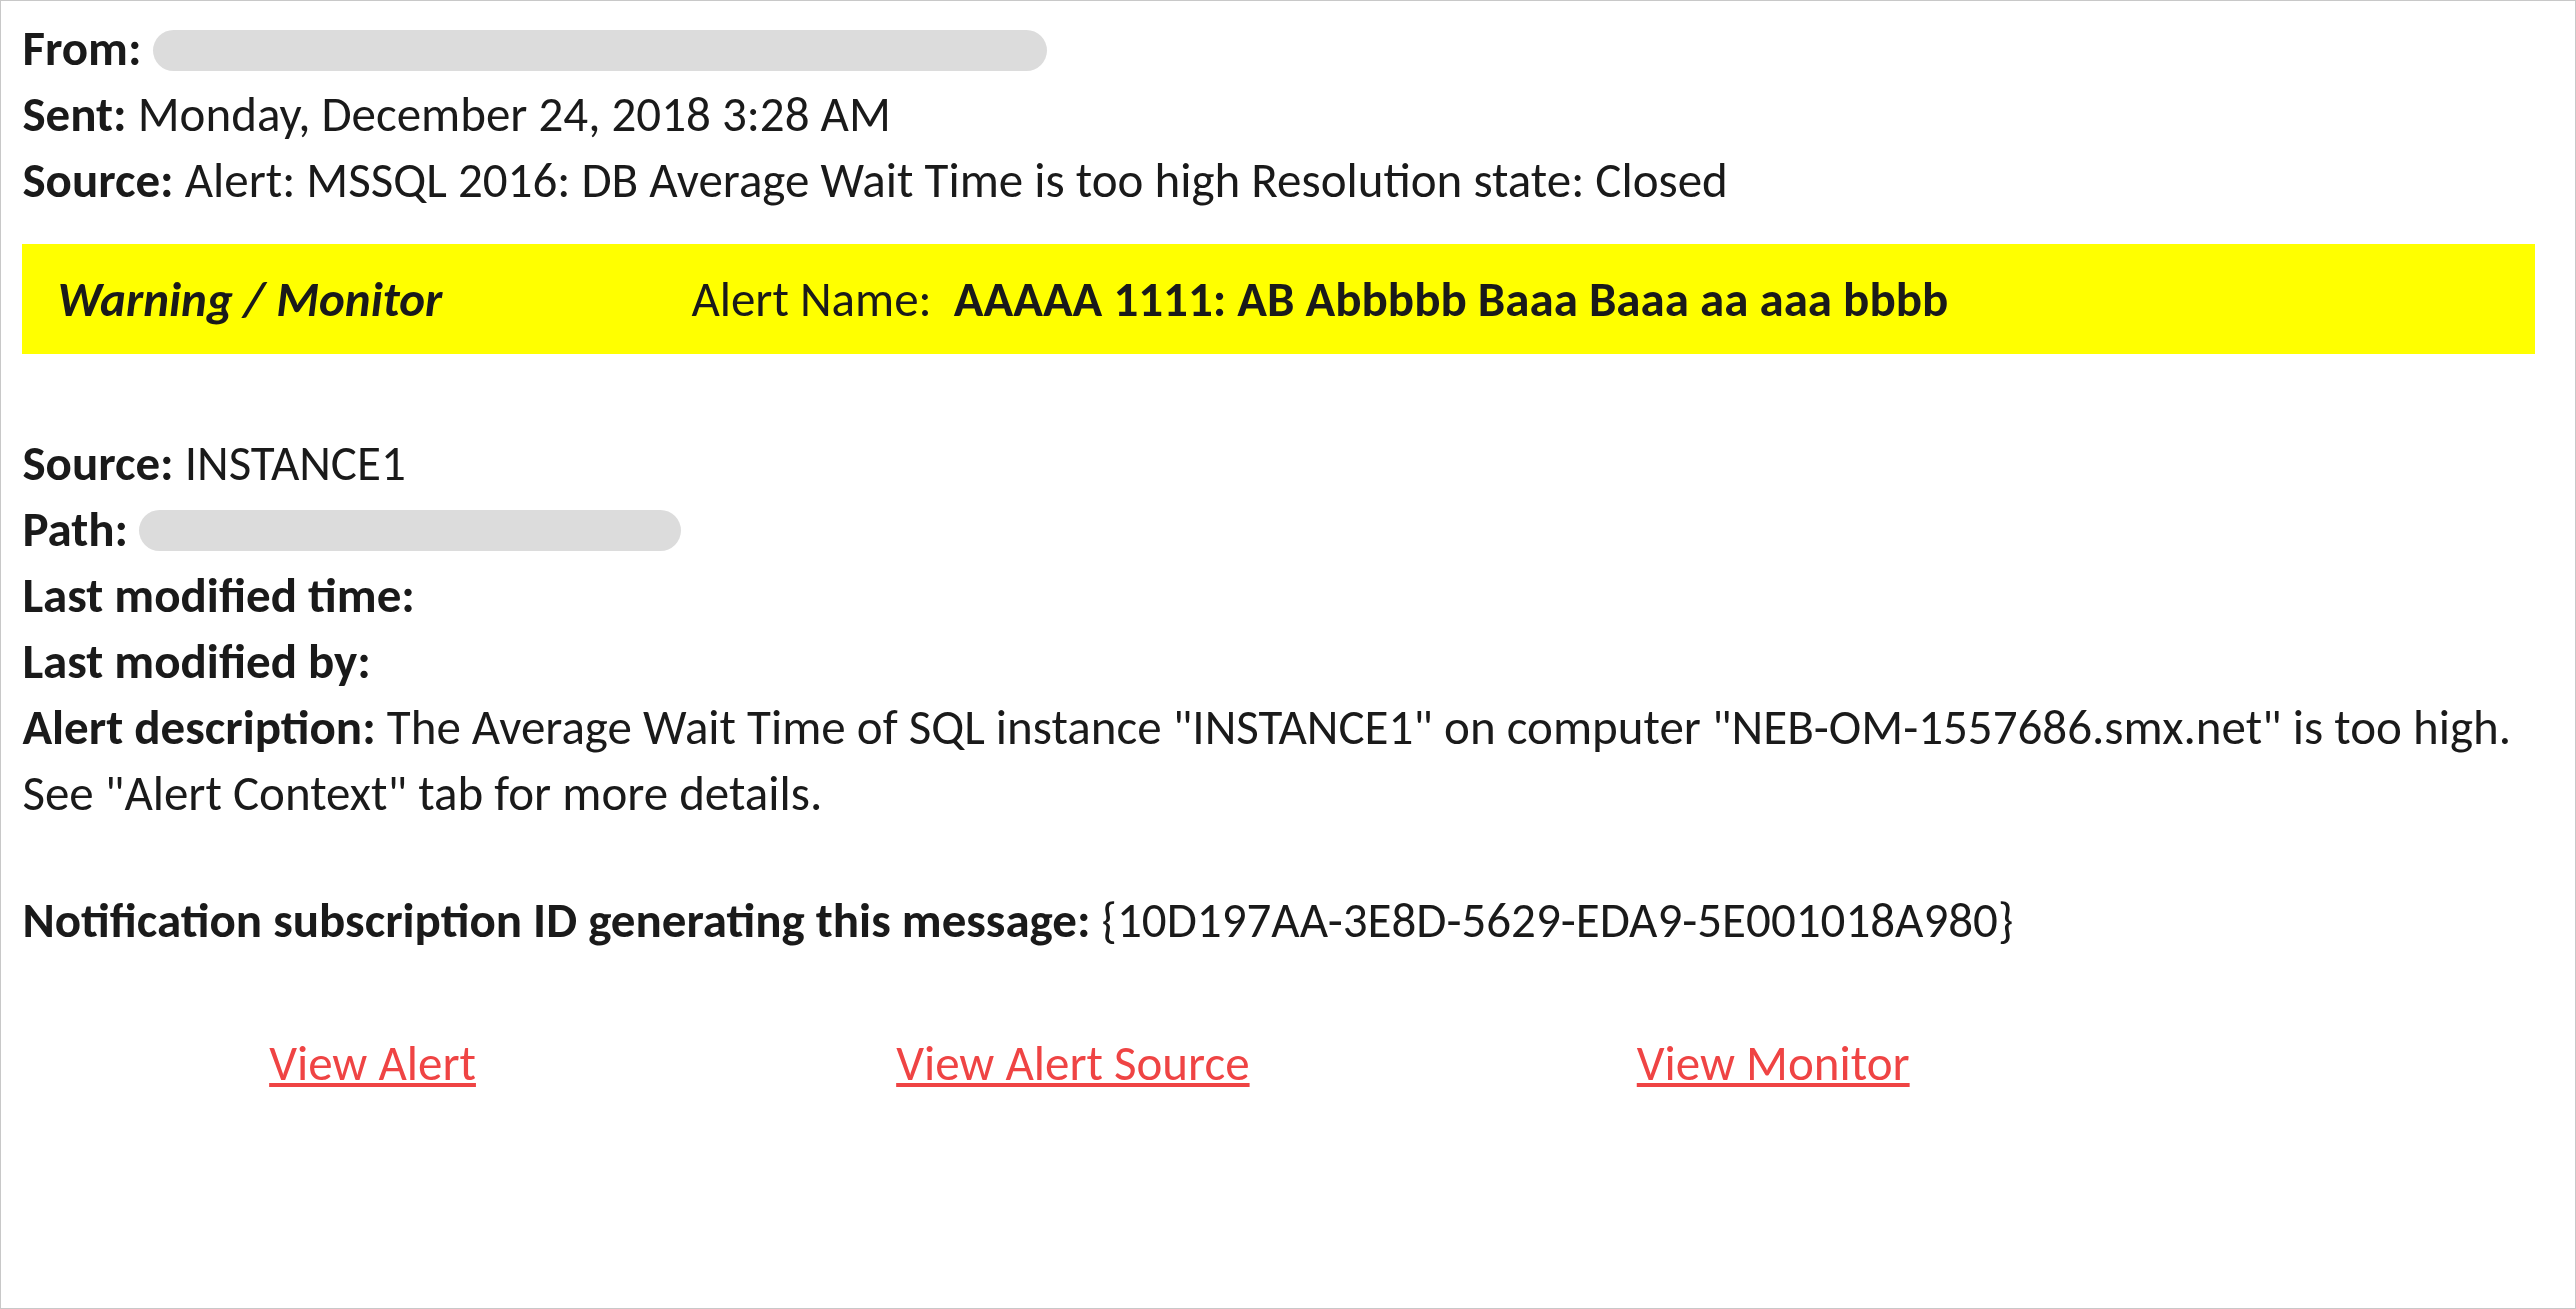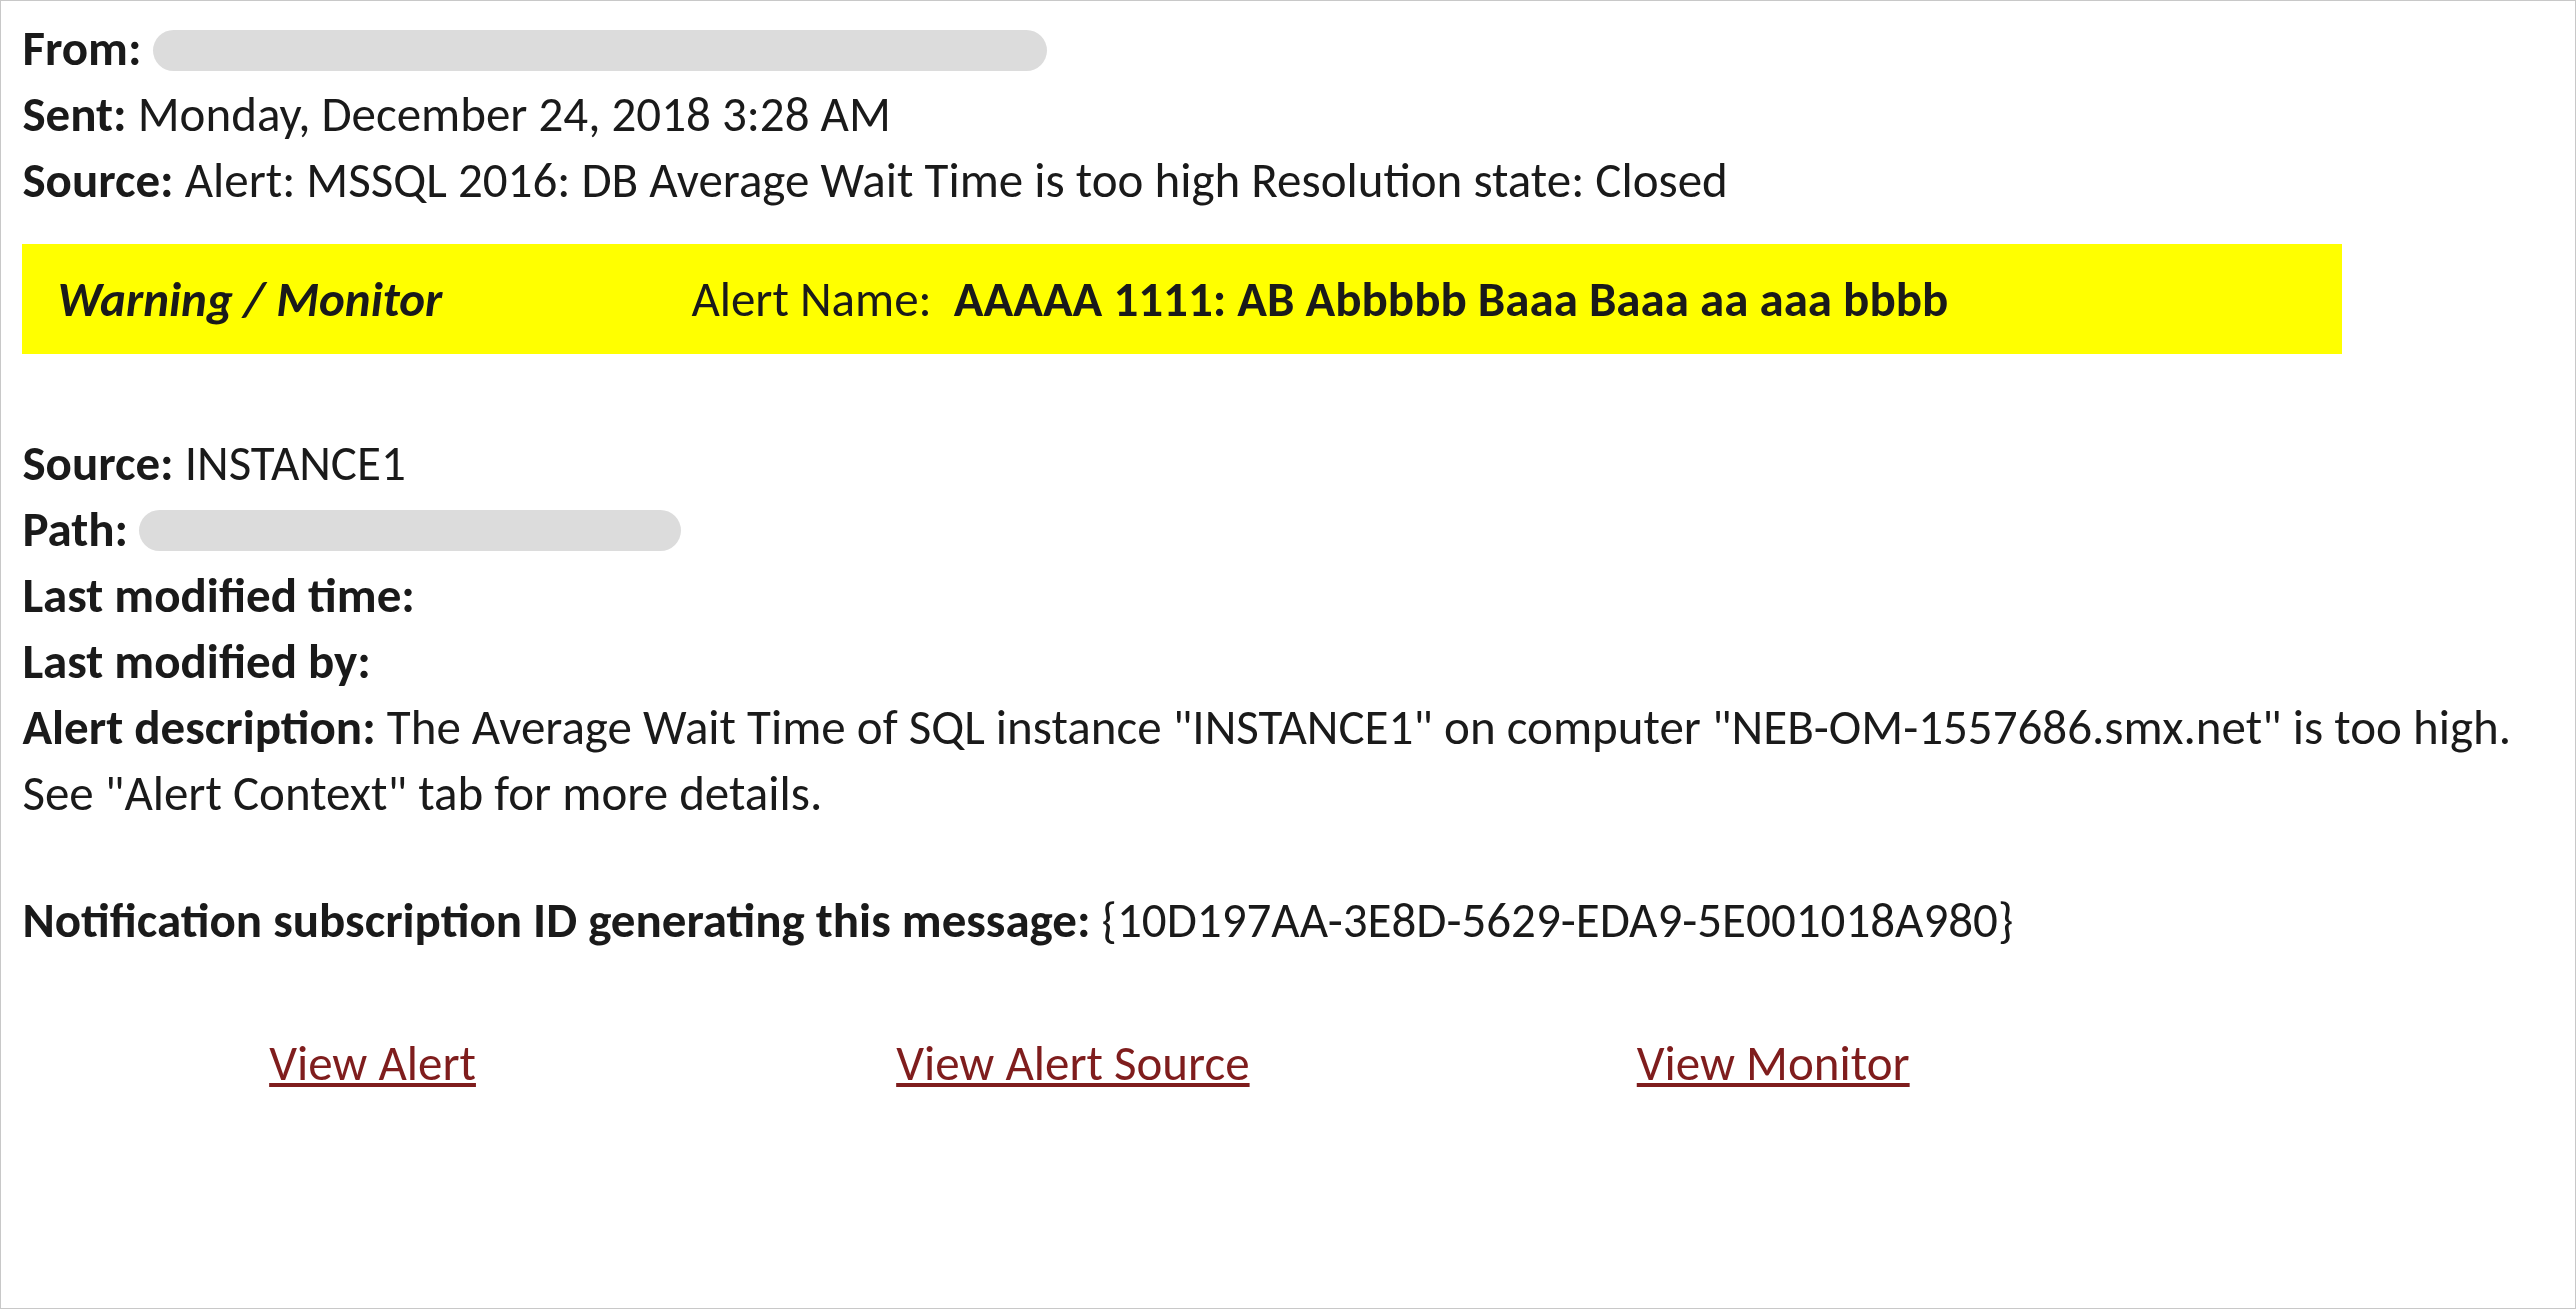--- a/index.html
+++ b/index.html
@@ -33,21 +33,21 @@
     margin-top: -6.1px;
   }
   .pill-from { width: 894px; }
   .pill-to   { width: 252px; }
   .pill-path { width: 542px; }
 
   .banner {
     background: #ffff00;
     margin: 31px 0 76px 0;
     padding: 17px 7.6px 17px 35px;
-    width: 2320px;
+    width: 2513px;
     box-sizing: border-box;
   }
   .banner table {
     border-collapse: collapse;
     width: 100%;
   }
   .banner td {
     padding: 4.6px 0;
     vertical-align: baseline;
   }
@@ -60,21 +60,21 @@
   .links-row {
     margin-top: 76px;
     width: 2101px;
     display: flex;
   }
   .links-row .cell {
     flex: 1;
     text-align: center;
   }
   a.link {
-    color: #7f1d1d;
+    color: #ef4444;
     text-decoration: underline;
     font-size: 49px;
   }
 </style>
 </head>
 <body>
 
 <div class="outer">
 
   <div class="hdr-line">

